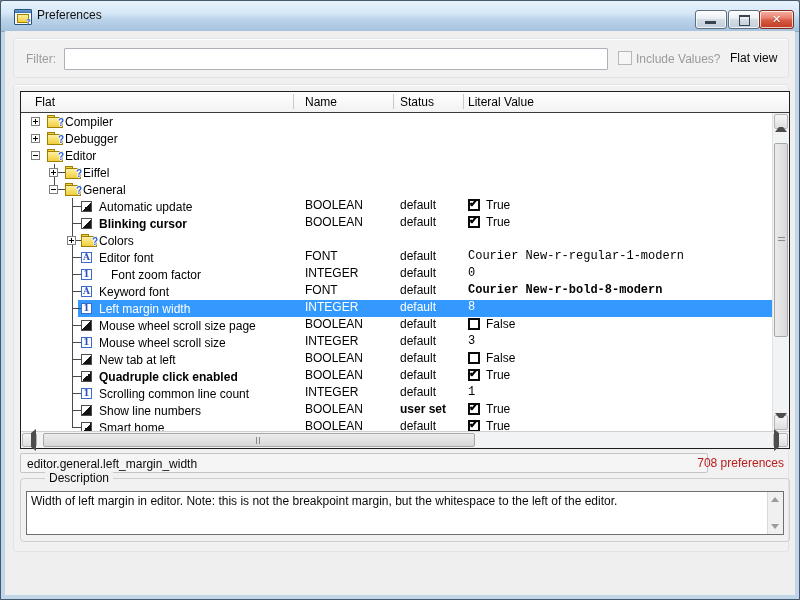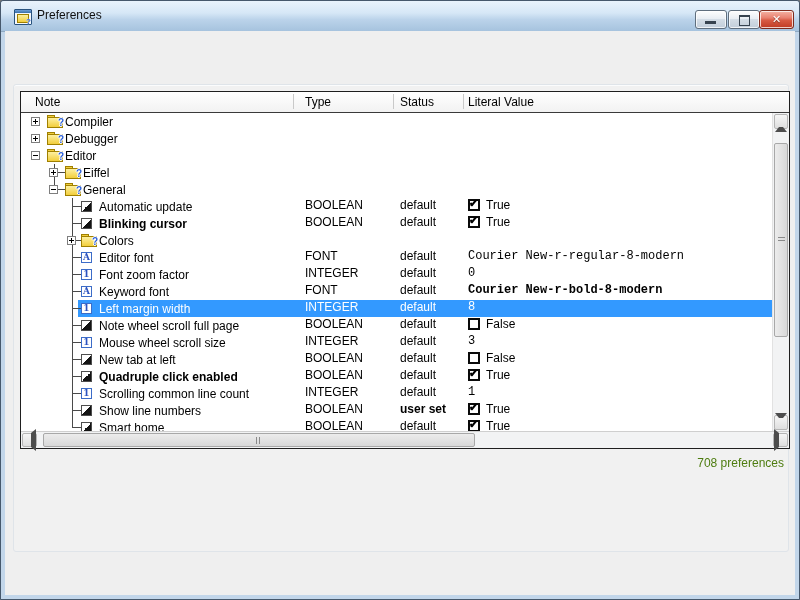--- a/index.html
+++ b/index.html
@@ -92,21 +92,21 @@
     background:repeating-linear-gradient(90deg,#8A8A8A 0 1px,transparent 1px 3px);} 
   .tri{width:0;height:0;}
   .tri.up{border-left:4px solid transparent;border-right:4px solid transparent;border-bottom:5px solid #4D4D4D;}
   .tri.down{border-left:4px solid transparent;border-right:4px solid transparent;border-top:5px solid #4D4D4D;}
   .tri.left{border-top:4px solid transparent;border-bottom:4px solid transparent;border-right:5px solid #4D4D4D;}
   .tri.right{border-top:4px solid transparent;border-bottom:4px solid transparent;border-left:5px solid #4D4D4D;}
   
   #path-box{position:absolute;left:6px;top:368px;width:688px;height:20px;background:#F5F5F5;border:1px solid #C2C6CA;
     border-radius:2px;box-sizing:border-box;}
   #path-text{position:absolute;left:6px;top:3px;font-size:12px;color:#0A0A0A;white-space:nowrap;}
-  #pref-count{position:absolute;right:4px;top:371px;font-size:12px;color:#4d7c0f;}
+  #pref-count{position:absolute;right:4px;top:371px;font-size:12px;color:#b91c1c;}
   
   #desc-group{position:absolute;left:6px;top:393px;width:770px;height:64px;border:1px solid #CFCFCF;border-radius:4px;
     box-sizing:border-box;}
   #desc-legend{position:absolute;left:24px;top:-8px;background:#F1F1F1;padding:0 4px;font-size:12px;color:#0A0A0A;}
   #desc-area{position:absolute;left:5px;top:12px;right:5px;height:42px;background:#fff;border:1px solid #6F6F6F;
     display:flex;}
   #desc-text{flex:1 1 auto;font-size:12px;color:#0A0A0A;padding:2px 4px;overflow:hidden;}
   #desc-sb{flex:0 0 15px;position:relative;background:#F0F0F0;border-left:1px solid #D9D9D9;}
   #desc-sb .a-up{position:absolute;left:3px;top:5px;}
   #desc-sb .a-down{position:absolute;left:3px;bottom:5px;}
@@ -129,26 +129,33 @@
       </div>
     <div class="winbtn max">
         <span class="box"></span>
       </div>
     <div class="winbtn close">
         <span class="x">✕</span>
       </div>
   </div>
 
   <div id="client">
+    <div class="panel" id="filter-panel">
+      <span id="filter-label">Filter:</span>
+      <input id="filter-input" type="text" value="" style="">
+      <span id="include-cb"></span>
+      <span id="include-label">Include Values?</span>
+      <span id="flatview-label">Flat view</span>
+    </div>
 
     <div class="panel" id="main-panel">
       <div id="tree-panel">
         <div id="tree-header">
-          <span class="th-label" style="left:14px">Note</span>
-          <span class="th-label" style="left:284px">Type</span>
+          <span class="th-label" style="left:14px">Flat</span>
+          <span class="th-label" style="left:284px">Name</span>
           <span class="th-label" style="left:379px">Status</span>
           <span class="th-label" style="left:447px">Literal Value</span>
           <span class="th-div" style="left:272px"></span>
           <span class="th-div" style="left:372px"></span>
           <span class="th-div" style="left:442px"></span>
         </div>
         <div id="tree-body">
           <div id="tree-rows">
               <div class="trow">
                 <div class="exp plus" style="left: 10px;"></div>
@@ -216,27 +223,27 @@
                 </div>
                 <span class="tlabel" style="left: 78px;">Colors</span>
               </div>
               <div class="trow">
                 <div class="vline" style="left: 51px; top: 0px; height: 17px;"></div>
                 <div class="dash" style="left: 51px; width: 9px;"></div>
                 <div class="pi font" style="left: 60px;">A</div>
                 <span class="tlabel" style="left: 78px;">Editor font</span>
                 <span class="tcol" style="left: 284px;">FONT</span>
                 <span class="tcol" style="left: 379px;">default</span>
-                <span class="tcol mono" style="left: 447px;">Courier New-r-regular-8-modern</span>
+                <span class="tcol mono" style="left: 447px;">Courier New-r-regular-1-modern</span>
               </div>
               <div class="trow">
                 <div class="vline" style="left: 51px; top: 0px; height: 17px;"></div>
                 <div class="dash" style="left: 51px; width: 9px;"></div>
                 <div class="pi int" style="left: 60px;">1</div>
-                <span class="tlabel" style="left: 78px; text-align: right;">Font zoom factor</span>
+                <span class="tlabel" style="left: 90px; text-align: right;">Font zoom factor</span>
                 <span class="tcol" style="left: 284px;">INTEGER</span>
                 <span class="tcol" style="left: 379px;">default</span>
                 <span class="tcol mono" style="left: 447px;">0</span>
               </div>
               <div class="trow">
                 <div class="vline" style="left: 51px; top: 0px; height: 17px;"></div>
                 <div class="dash" style="left: 51px; width: 9px;"></div>
                 <div class="pi font" style="left: 60px;">A</div>
                 <span class="tlabel" style="left: 78px;">Keyword font</span>
                 <span class="tcol" style="left: 284px;">FONT</span>
@@ -250,21 +257,21 @@
                 <div class="pi int" style="left: 60px;">1</div>
                 <span class="tlabel" style="left: 78px;">Left margin width</span>
                 <span class="tcol" style="left: 284px;">INTEGER</span>
                 <span class="tcol" style="left: 379px;">default</span>
                 <span class="tcol mono" style="left: 447px;">8</span>
               </div>
               <div class="trow">
                 <div class="vline" style="left: 51px; top: 0px; height: 17px;"></div>
                 <div class="dash" style="left: 51px; width: 9px;"></div>
                 <div class="pi bool" style="left: 60px;"></div>
-                <span class="tlabel" style="left: 78px;">Note wheel scroll full page</span>
+                <span class="tlabel" style="left: 78px;">Mouse wheel scroll size page</span>
                 <span class="tcol" style="left: 284px;">BOOLEAN</span>
                 <span class="tcol" style="left: 379px;">default</span>
                 <span class="tcol" style="left: 447px;"><span class="vcb"></span><span>False</span></span>
               </div>
               <div class="trow">
                 <div class="vline" style="left: 51px; top: 0px; height: 17px;"></div>
                 <div class="dash" style="left: 51px; width: 9px;"></div>
                 <div class="pi int" style="left: 60px;">1</div>
                 <span class="tlabel" style="left: 78px;">Mouse wheel scroll size</span>
                 <span class="tcol" style="left: 284px;">INTEGER</span>
@@ -335,18 +342,31 @@
             </div>
           <div id="hsb-thumb">
               <span class="griph"></span>
             </div>
           <div class="sbbtn right">
               <span class="tri right"></span>
             </div>
         </div>
       </div>
 
+      <div id="path-box">
+        <span id="path-text">editor.general.left_margin_width</span>
+      </div>
       <span id="pref-count">708 preferences</span>
 
+      <div id="desc-group">
+        <span id="desc-legend">Description</span>
+        <div id="desc-area">
+          <div id="desc-text">Width of left margin in editor.  Note: this is not the breakpoint margin, but the whitespace to the left of the editor.</div>
+          <div id="desc-sb">
+            <span class="tri up a-up"></span>
+            <span class="tri down a-down"></span>
+          </div>
+        </div>
+      </div>
 
     </div>
   </div>
 </div>
 
 </body></html>

